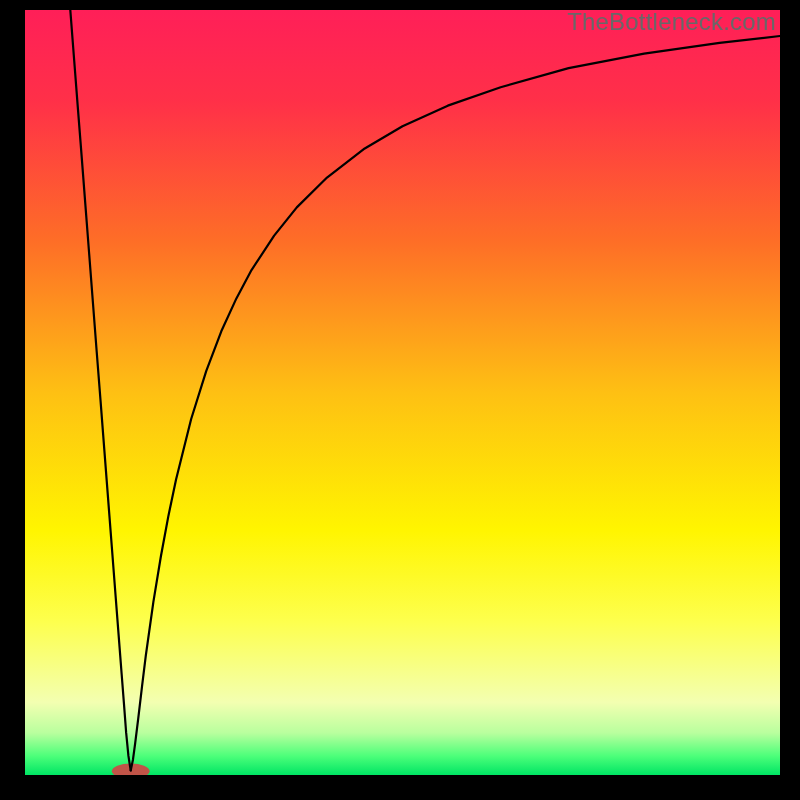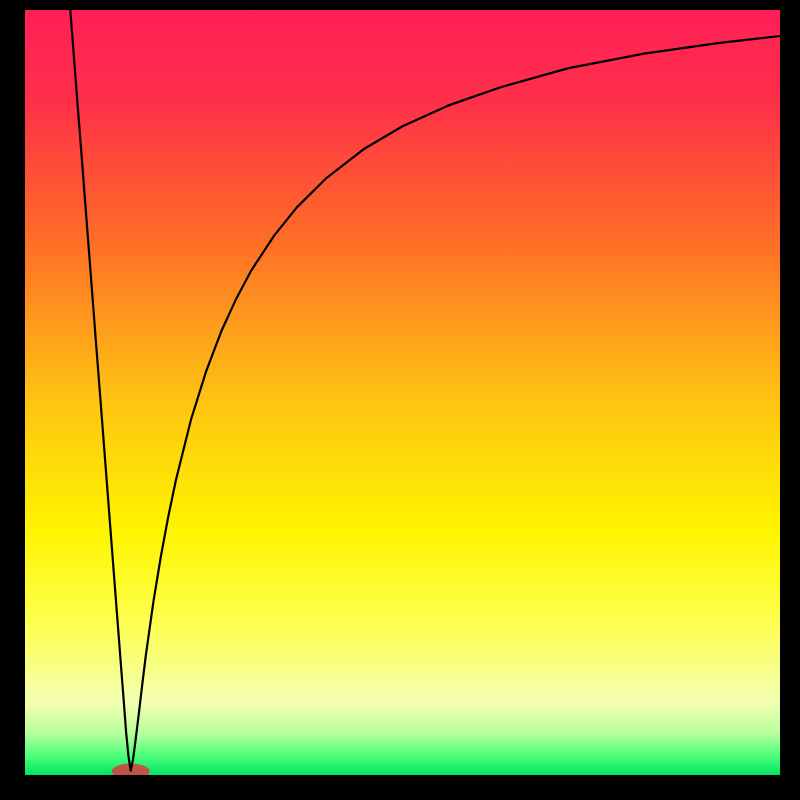--- a/index.html
+++ b/index.html
@@ -34,20 +34,21 @@
     letter-spacing: 0.2px;
     z-index: 10;
     pointer-events: none;
   }
   svg { display: block; }
 </style>
 </head>
 <body>
 
 <div class="frame">
+  <div class="watermark">TheBottleneck.com</div>
   <div class="plot">
     <svg id="chart-svg" width="755" height="765" viewBox="0 0 755 765" preserveAspectRatio="none">
       <defs>
         <linearGradient id="bg-grad" x1="0" y1="0" x2="0" y2="1">
             <stop offset="0.00%" stop-color="#ff1f58"></stop>
             <stop offset="12.00%" stop-color="#ff3048"></stop>
             <stop offset="30.00%" stop-color="#fe6d27"></stop>
             <stop offset="50.00%" stop-color="#fec013"></stop>
             <stop offset="68.00%" stop-color="#fff500"></stop>
             <stop offset="80.00%" stop-color="#fdff4e"></stop>

